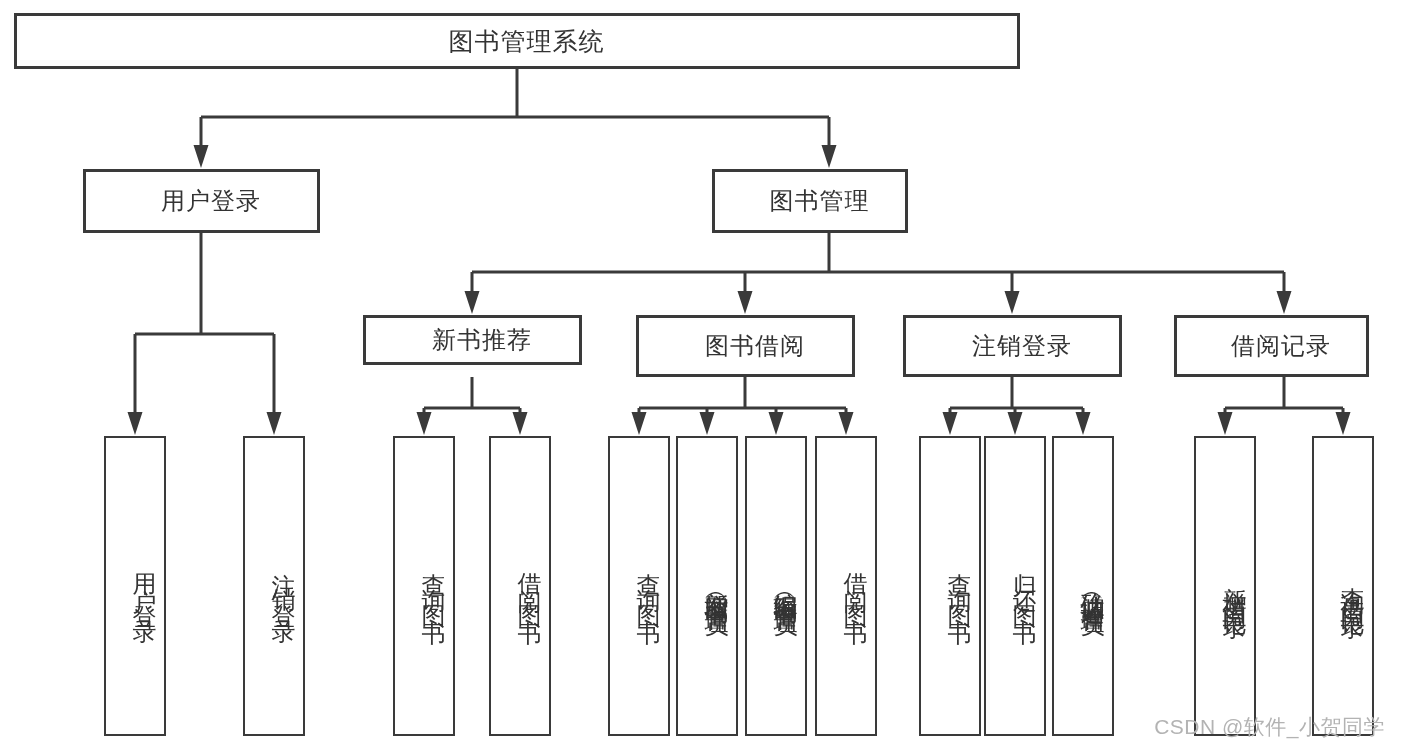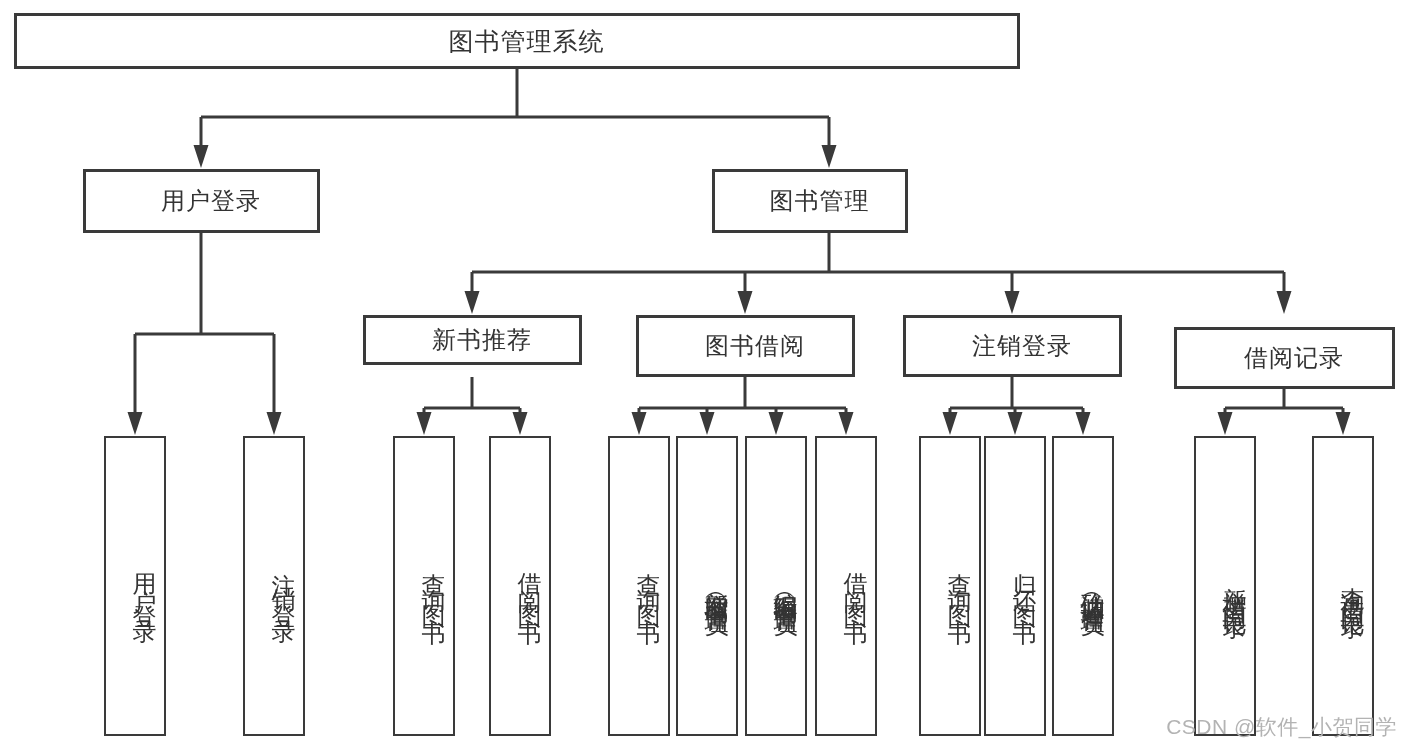--- a/index.html
+++ b/index.html
@@ -47,21 +47,21 @@
     text-orientation:mixed;
     font-size:24px;
     line-height:1;
     white-space:nowrap;
   }
   .sp4 .vtext{letter-spacing:16px;}
   .sp6 .vtext{letter-spacing:6px;}
   .sp9 .vtext{letter-spacing:3px;}
   .watermark{
     position:absolute;
-    right:8px;
+    right:20px;
     bottom:6px;
     font-size:21px;
     color:var(--wm);
     z-index:5;
     letter-spacing:0.5px;
     white-space:nowrap;
   }
 </style>
 </head>
 <body>
@@ -118,21 +118,21 @@
 
   <div class="box hlabel" style="left:363px;top:315px;width:219px;height:50px">
     <span>新书推荐</span>
   </div>
   <div class="box hlabel" style="left:636px;top:315px;width:219px;height:62px">
     <span>图书借阅</span>
   </div>
   <div class="box hlabel" style="left:903px;top:315px;width:219px;height:62px">
     <span>注销登录</span>
   </div>
-  <div class="box hlabel" style="left:1174px;top:327px;width:221px;height:62px">
+  <div class="box hlabel" style="left:1174px;top:315px;width:195px;height:62px">
     <span>借阅记录</span>
   </div>
 
   <div class="box leaf sp4" style="left:104px">
     <span class="vtext">用户登录</span>
   </div>
   <div class="box leaf sp4" style="left:243px">
     <span class="vtext">注销登录</span>
   </div>
   <div class="box leaf sp4" style="left:393px">

